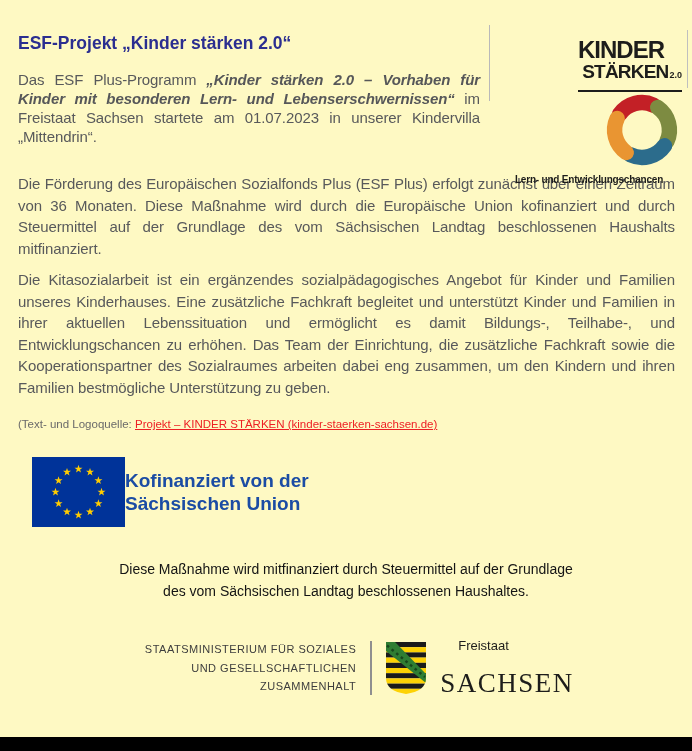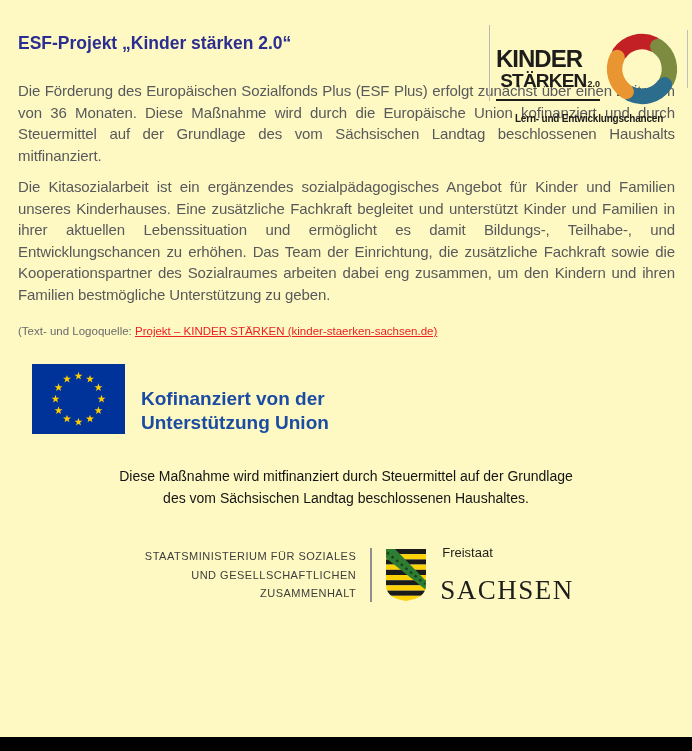--- a/index.html
+++ b/index.html
@@ -28,21 +28,21 @@
     width: 186px;
   }
   .ks-frameline {
     position: absolute;
     left: -7px;
     top: -6px;
     width: 1px;
     height: 76px;
     background: #b9b9b9;
   }
-  .ks-row { display: flex; align-items: center; }
+  .ks-row { display: flex; align-items: flex-end; flex-direction: column; }
   .ks-text { width: 104px; padding-top: 6px; }
   .ks-kinder {
     font-size: 24px; font-weight: bold; color: #1d1d1b;
     letter-spacing: -1px; line-height: 25px; white-space: nowrap;
   }
   .ks-staerken-row { text-align: right; white-space: nowrap; line-height: 20px; }
   .ks-staerken {
     font-size: 19px; font-weight: bold; color: #1d1d1b; letter-spacing: -0.8px;
   }
   .ks-version { font-size: 9px; font-weight: bold; color: #1d1d1b; margin-left: 1px; margin-top: 30px; }
@@ -72,22 +72,22 @@
   }
   .source-link {
     color: #ED2024;
     text-decoration: underline;
     cursor: pointer;
   }
   
   .eu-block {
     margin: 27px 0 0 32px;
     display: flex;
-    align-items: flex-end;
-    gap: 16px;
+    align-items: center;
+    gap: 0;
   }
   .eu-flag { width: 93px; height: 70px; display: block; }
   .eu-label {
     font-size: 19px; font-weight: bold; color: #1B4CA4; line-height: 23.5px;
   }
   
   .tax-note {
     margin: 31px auto 0 auto;
     width: 462px;
     text-align: center;
@@ -107,21 +107,21 @@
     width: 238px;
     text-align: right;
     font-size: 11px;
     letter-spacing: 0.5px;
     line-height: 18.5px;
     color: #3d3d3d;
   }
   .footer-divider { width: 2px; height: 54px; background: #8f8f8f; }
   .saxony-shield { width: 40px; height: 52px; display: block; }
   .state-block { line-height: 1; }
-  .state-prefix { font-size: 13px; color: #1d1d1b; margin-left: 2px; }
+  .state-prefix { font-size: 13px; color: #1d1d1b; margin-left: 18px; }
   .state-name {
     font-family: "Liberation Serif", serif;
     font-size: 27px;
     letter-spacing: 1.5px;
     color: #1d1d1b;
     margin-top: 18px;
   }
   
   .right-edge-mark {
     position: absolute; right: 4px; top: 30px;
@@ -154,20 +154,21 @@
         <path d="M 48.77 15.34 A 24 24 0 0 1 56.75 45.14" fill="none" stroke="#7D8B41" stroke-width="13.5" stroke-linecap="round"></path>
         <path d="M 54.66 48.77 A 24 24 0 0 1 24.86 56.75" fill="none" stroke="#2C6C8C" stroke-width="13.5" stroke-linecap="round"></path>
         <path d="M 21.23 54.66 A 24 24 0 0 1 13.25 24.86" fill="none" stroke="#E99532" stroke-width="13.5" stroke-linecap="round"></path>
       </svg>
     </div>
     <div class="ks-tagline">
       <div>Lern- und Entwicklungschancen</div>
     </div>
   </div>
 
+  <p class="body-par p1"><span>Das ESF Plus-Programm </span><em>„Kinder stärken 2.0 – Vorhaben für Kinder mit besonderen Lern- und Lebenserschwernissen“</em><span> im Freistaat Sachsen startete am 01.07.2023 in unserer Kindervilla „Mittendrin“.</span></p>
 
   <p class="body-par p2">Die Förderung des Europäischen Sozialfonds Plus (ESF Plus) erfolgt zunächst über einen Zeitraum von 36 Monaten. Diese Maßnahme wird durch die Europäische Union kofinanziert und durch Steuermittel auf der Grundlage des vom Sächsischen Landtag beschlossenen Haushalts mitfinanziert.</p>
 
   <p class="body-par p3">Die Kitasozialarbeit ist ein ergänzendes sozialpädagogisches Angebot für Kinder und Familien unseres Kinderhauses. Eine zusätzliche Fachkraft begleitet und unterstützt Kinder und Familien in ihrer aktuellen Lebenssituation und ermöglicht es damit Bildungs-, Teilhabe-, und Entwicklungschancen zu erhöhen. Das Team der Einrichtung, die zusätzliche Fachkraft sowie die Kooperationspartner des Sozialraumes arbeiten dabei eng zusammen, um den Kindern und ihren Familien bestmögliche Unterstützung zu geben.</p>
 
   <p class="source"><span>(Text- und Logoquelle: </span><a class="source-link">Projekt – KINDER STÄRKEN (kinder-staerken-sachsen.de)</a></p>
 
   <div class="eu-block">
     <svg class="eu-flag" viewBox="0 0 93 70">
       <defs>
@@ -182,21 +183,21 @@
       <use href="#eustar" transform="translate(58,54.92)"></use>
       <use href="#eustar" transform="translate(46.5,58)"></use>
       <use href="#eustar" transform="translate(35,54.92)"></use>
       <use href="#eustar" transform="translate(26.58,46.5)"></use>
       <use href="#eustar" transform="translate(23.5,35)"></use>
       <use href="#eustar" transform="translate(26.58,23.5)"></use>
       <use href="#eustar" transform="translate(35,15.08)"></use>
     </svg>
     <div class="eu-label">
       <div>Kofinanziert von der</div>
-      <div>Unterstützung Union</div>
+      <div>Sächsischen Union</div>
     </div>
   </div>
 
   <p class="tax-note">Diese Maßnahme wird mitfinanziert durch Steuermittel auf der Grundlage des vom Sächsischen Landtag beschlossenen Haushaltes.</p>
 
   <div class="footer">
     <div class="ministry">
       <div>STAATSMINISTERIUM FÜR SOZIALES</div>
       <div>UND GESELLSCHAFTLICHEN</div>
       <div>ZUSAMMENHALT</div>

